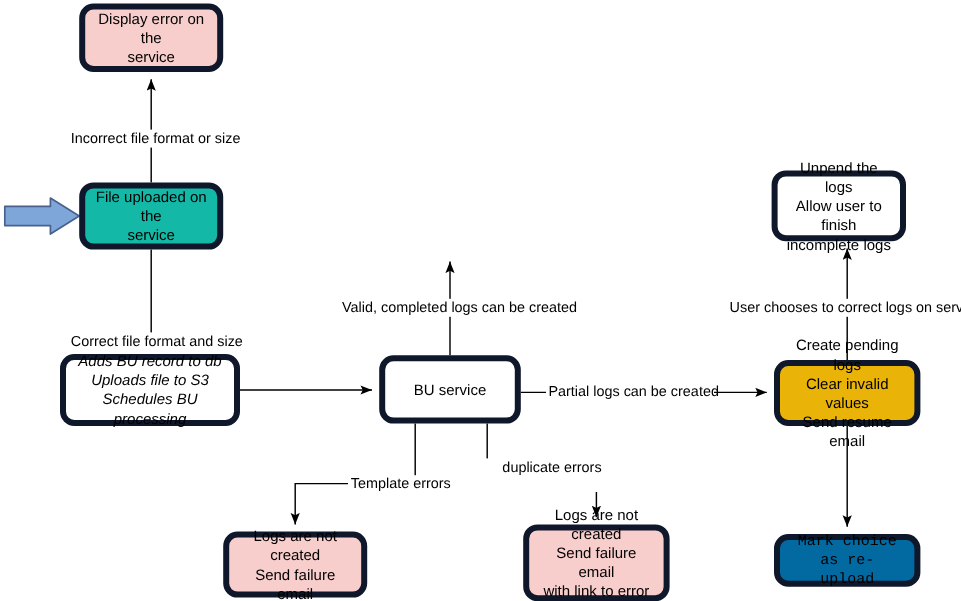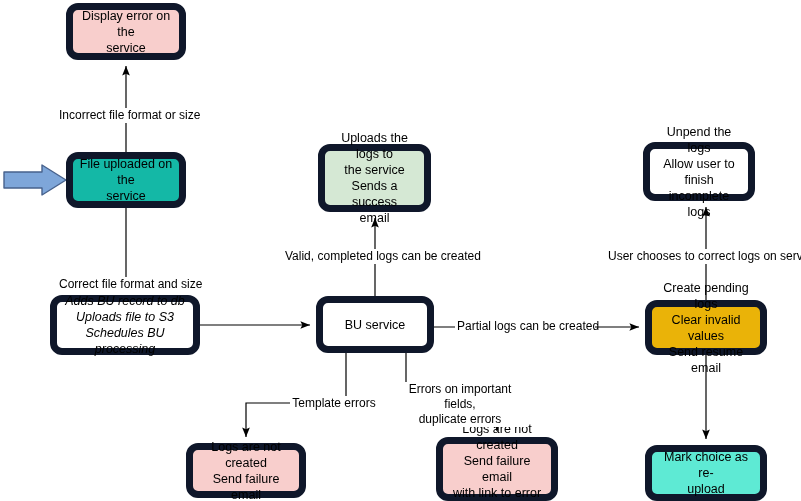--- a/index.html
+++ b/index.html
@@ -21,21 +21,21 @@
   #svg-layer {
     position: absolute;
     left: 0;
     top: 0;
     width: 801px;
     height: 501px;
   }
   .node {
     position: absolute;
     box-sizing: border-box;
-    border: 7px solid #0f172a;
+    border: 5px solid #0f172a;
     border-radius: 12px;
     display: flex;
     align-items: center;
     justify-content: center;
     text-align: center;
     font-size: 12.5px;
     line-height: 16px;
     color: #000000;
     background: #ffffff;
     padding: 2px 6px;
@@ -125,28 +125,20 @@
   </div>
 
   <div class="node" style="left:50px; top:295px; width:150px; height:60px; background:#ffffff;font-style:italic;">
     <div>
       <span>Adds BU record to db</span>
       <span>Uploads file to S3</span>
       <span>Schedules BU processing</span>
     </div>
   </div>
 
-  <div class="node" style="left:318px; top:144px; width:113px; height:68px; background:#d5e8d4;">
-    <div>
-      <span>Uploads the logs to</span>
-      <span>the service</span>
-      <span>Sends a success</span>
-      <span>email</span>
-    </div>
-  </div>
 
   <div class="node" style="left:316px; top:296px; width:118px; height:57px; background:#ffffff;">
     <div>
       <span>BU service</span>
     </div>
   </div>
 
   <div class="node" style="left:643px; top:142px; width:112px; height:59px; background:#ffffff;">
     <div>
       <span>Unpend the logs</span>
@@ -172,38 +164,37 @@
 
   <div class="node" style="left:436px; top:437px; width:122px; height:64px; background:#f8cecc;">
     <div>
       <span>Logs are not created</span>
       <span>Send failure email</span>
       <span>with link to error</span>
       <span>summary</span>
     </div>
   </div>
 
-  <div class="node" style="left:645px; top:445px; width:122px; height:56px; background:#5eead4;">
+  <div class="node" style="left:645px; top:445px; width:122px; height:44px; background:#0369a1;font-family:Liberation Mono, monospace;">
     <div>
       <span>Mark choice as re-</span>
       <span>upload</span>
     </div>
   </div>
 
   <div class="edge-label" style="left:57px; top:108px; width:138px;">Incorrect file format or size</div>
 
   <div class="edge-label" style="left:57px; top:251px; width:138px;margin-top:26px;">Correct file format and size</div>
 
   <div class="edge-label" style="left:283px; top:249px; width:184px;">Valid, completed logs can be created</div>
 
   <div class="edge-label" style="left:455px; top:319px; width:136px;">Partial logs can be created</div>
 
   <div class="edge-label" style="left:606px; top:249px; width:195px;">User chooses to correct logs on service</div>
 
 
   <div class="edge-label" style="left:290px; top:396px; width:84px;">Template errors</div>
 
   <div class="edge-label multi" style="left:392px; top:382px; width:132px;">
-    <span style="display: block;">Errors on important fields,</span>
     <span style="display: block;">duplicate errors</span>
   </div>
 
 </div>
 
 </body></html>

